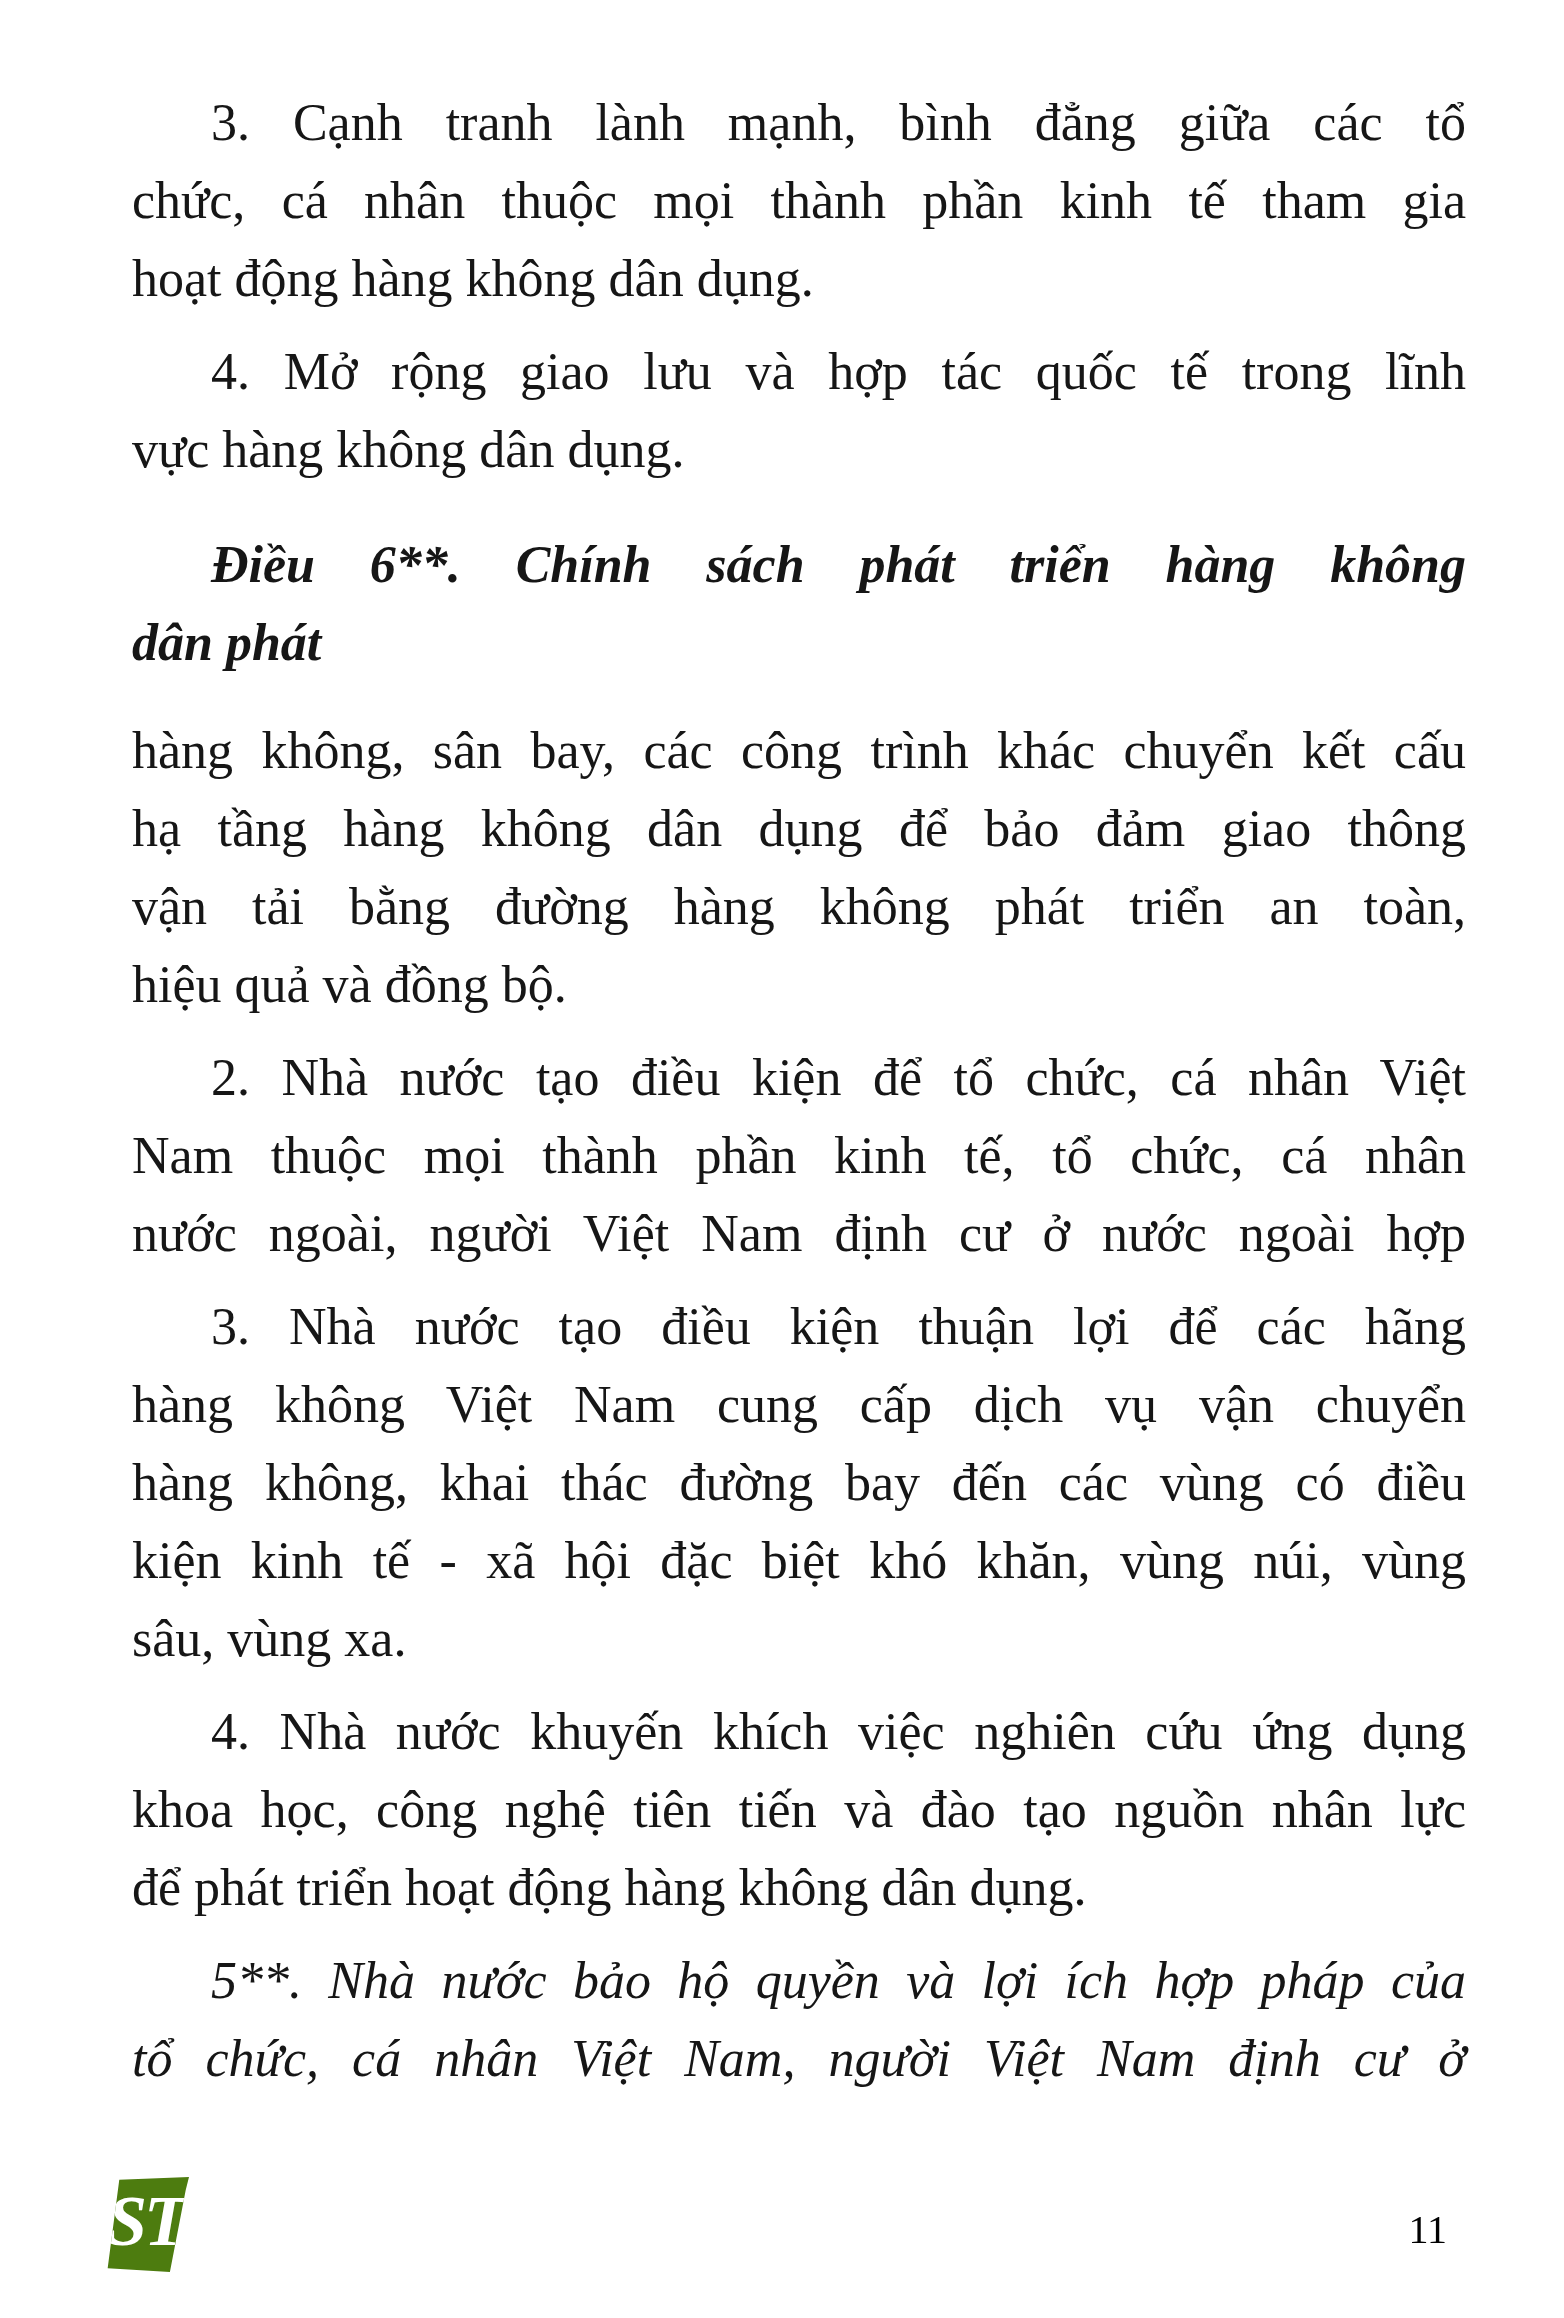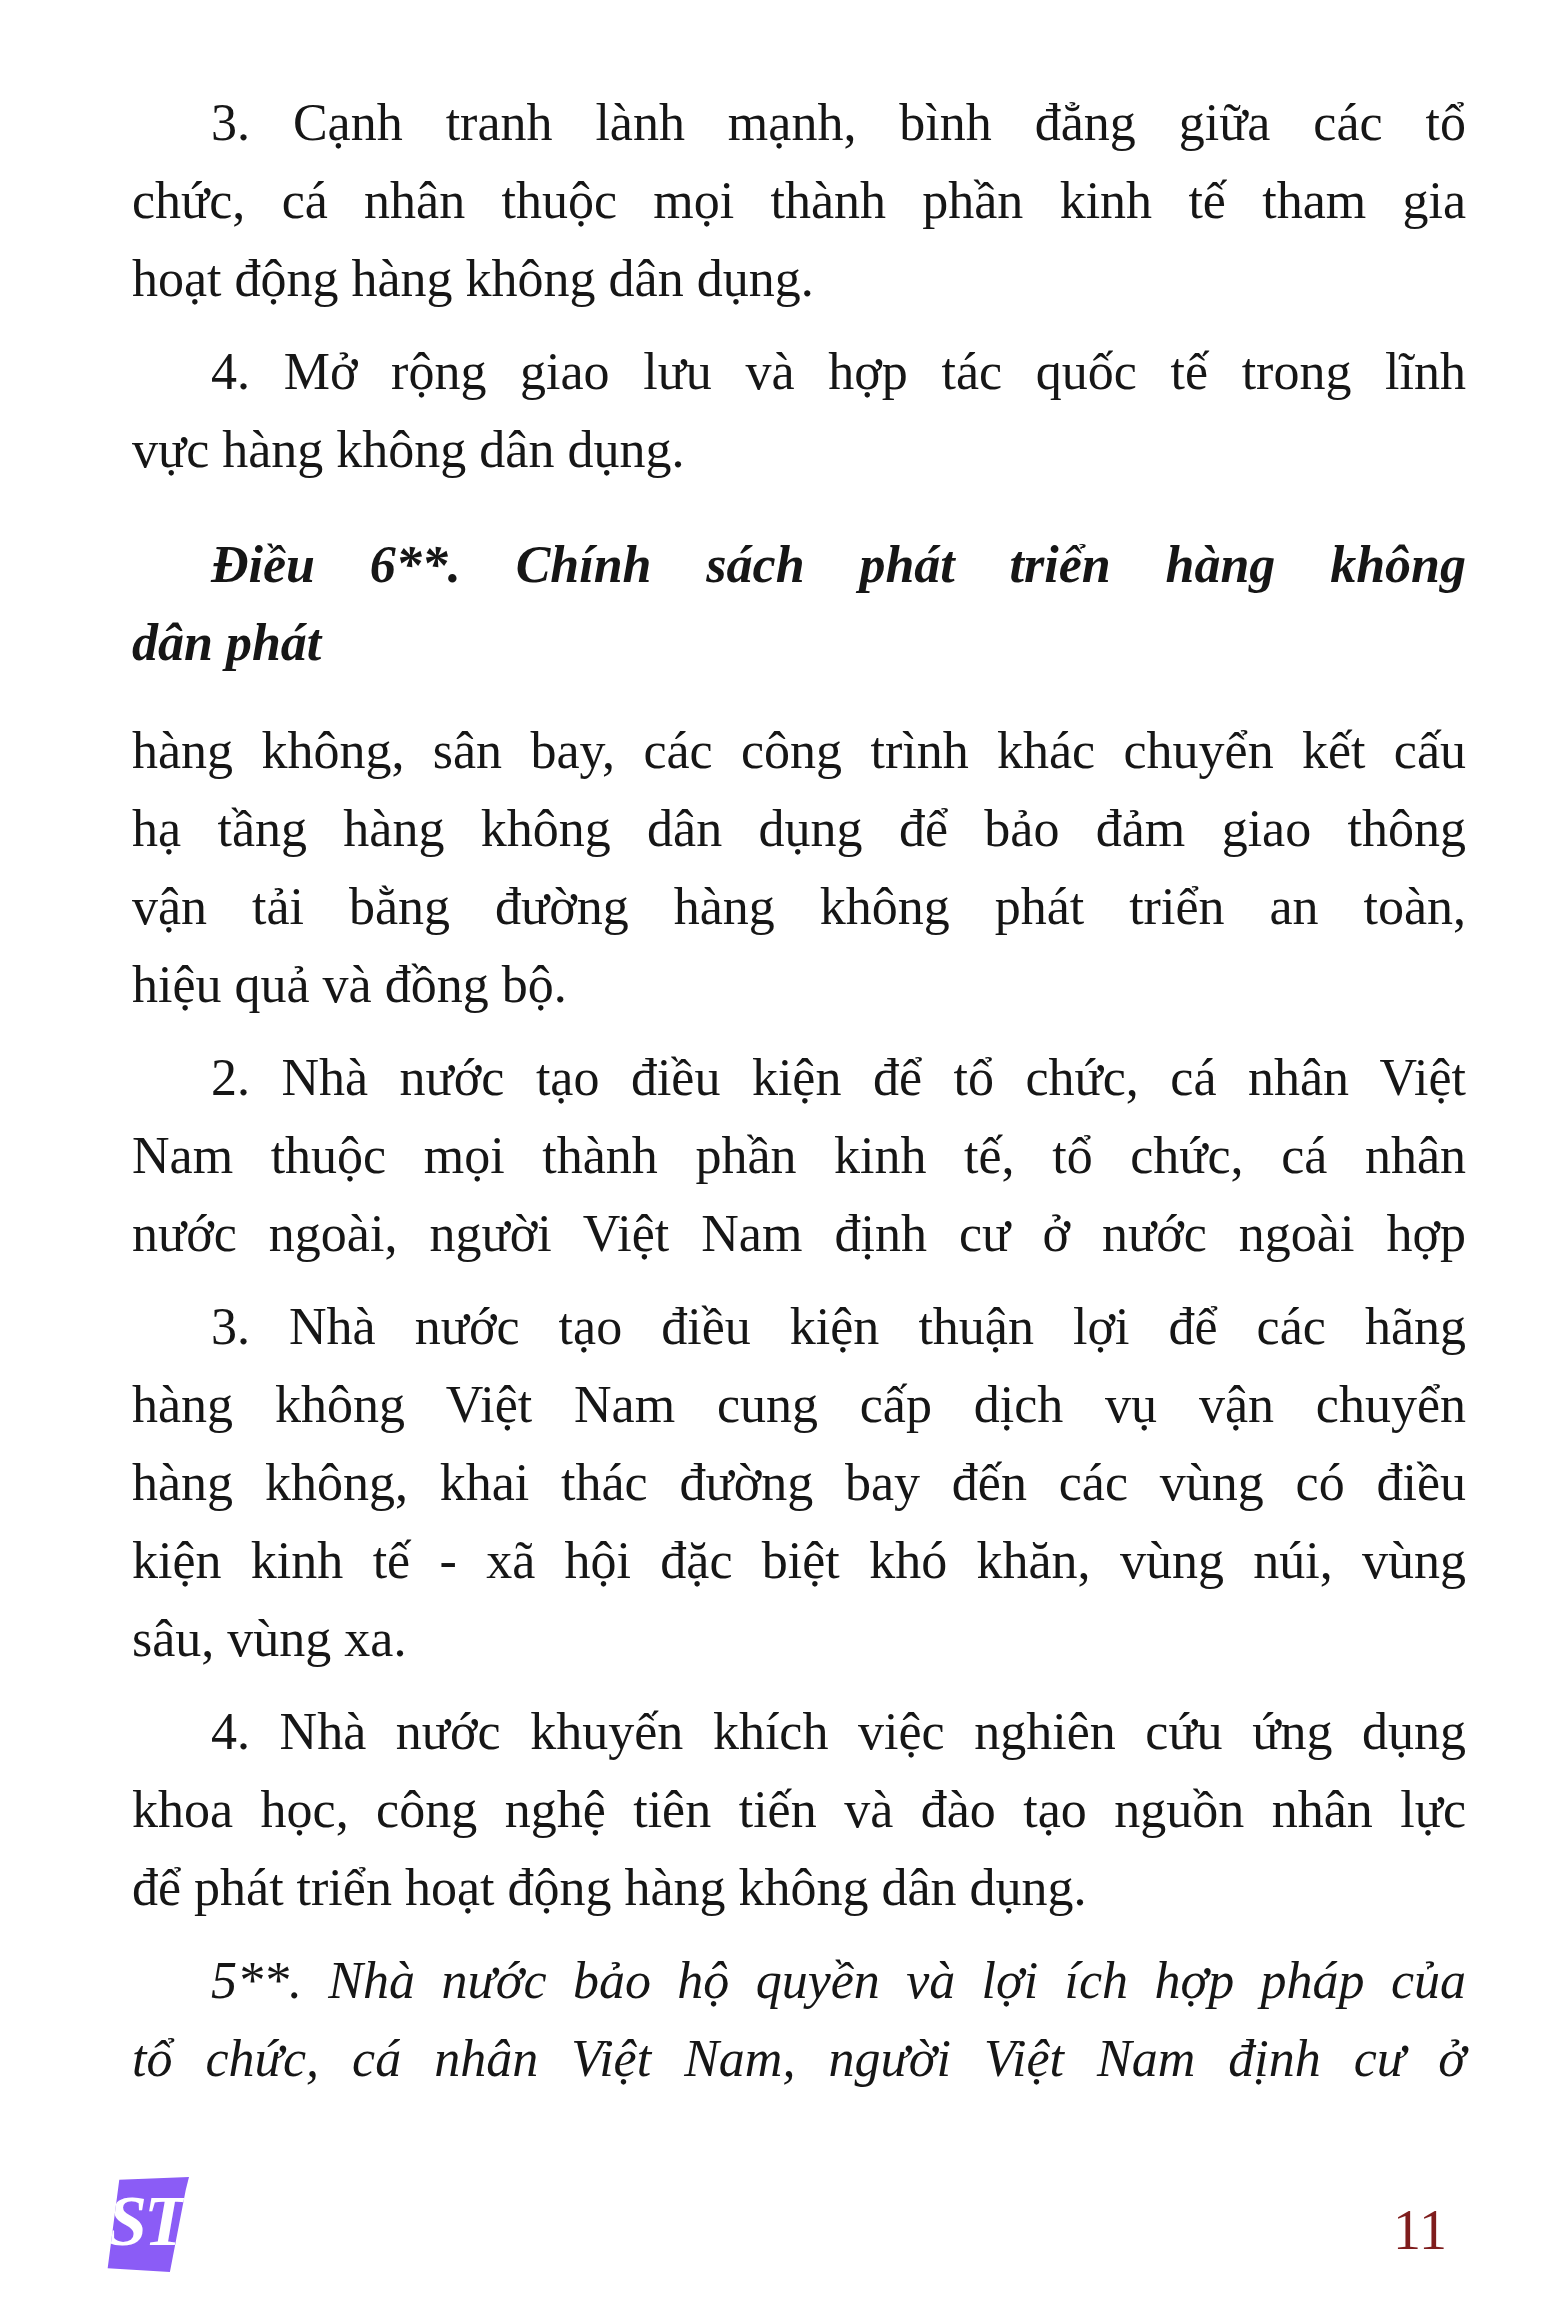--- a/index.html
+++ b/index.html
@@ -33,41 +33,41 @@
   .line { min-height: 78px; }
   .line.just {
     text-align: justify;
     text-align-last: justify;
   }
   .line.indent { padding-left: 79px; }
   .logo {
     position: absolute;
     left: 106px; top: 2177px;
     width: 83px; height: 95px;
-    background: #8b5cf6;
+    background: #4d7c0f;
     clip-path: polygon(16% 3%, 100% 0%, 96% 14%, 77% 100%, 2% 96%);
     display: flex;
     align-items: center;
     justify-content: center;
   }
   .logo-text {
     color: #ffffff;
     font-weight: bold;
     font-style: italic;
     font-size: 71px;
     line-height: 89px;
     letter-spacing: -3px;
     transform: translate(-1.5px, -3px);
   }
   .page-number {
     position: absolute;
     right: 118px; top: 2204px;
-    font-size: 56px;
+    font-size: 40px;
     line-height: 52px;
-    color: #7f1d1d;
+    color: #000000;
     margin-left: 28px;
   }
 </style>
 </head>
 <body>
 
 <div class="page">
   <div class="doc" id="doc">
       <div class="para body">
         <div class="line indent just">3. Cạnh tranh lành mạnh, bình đẳng giữa các tổ</div>

